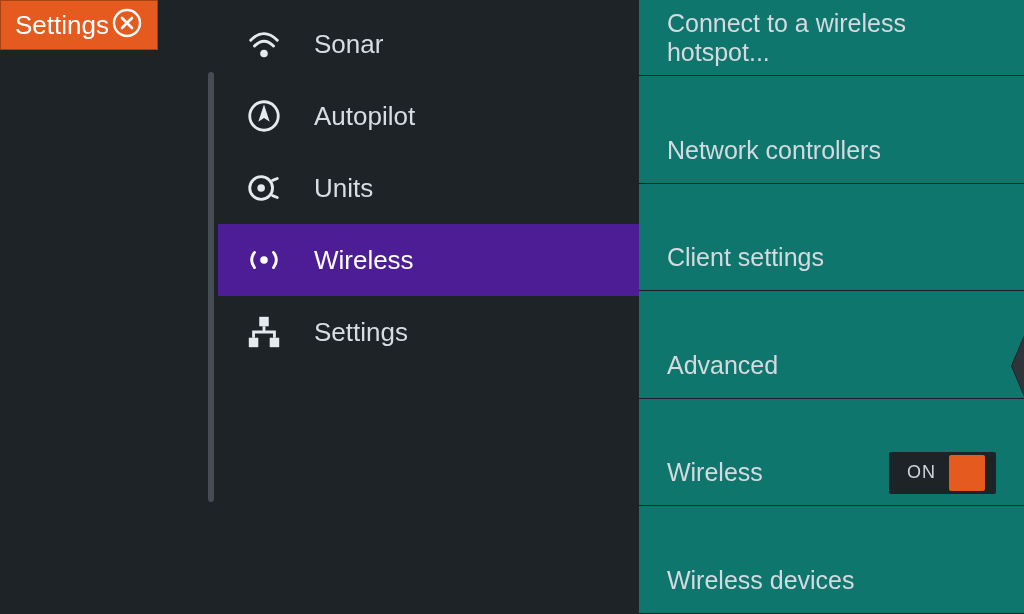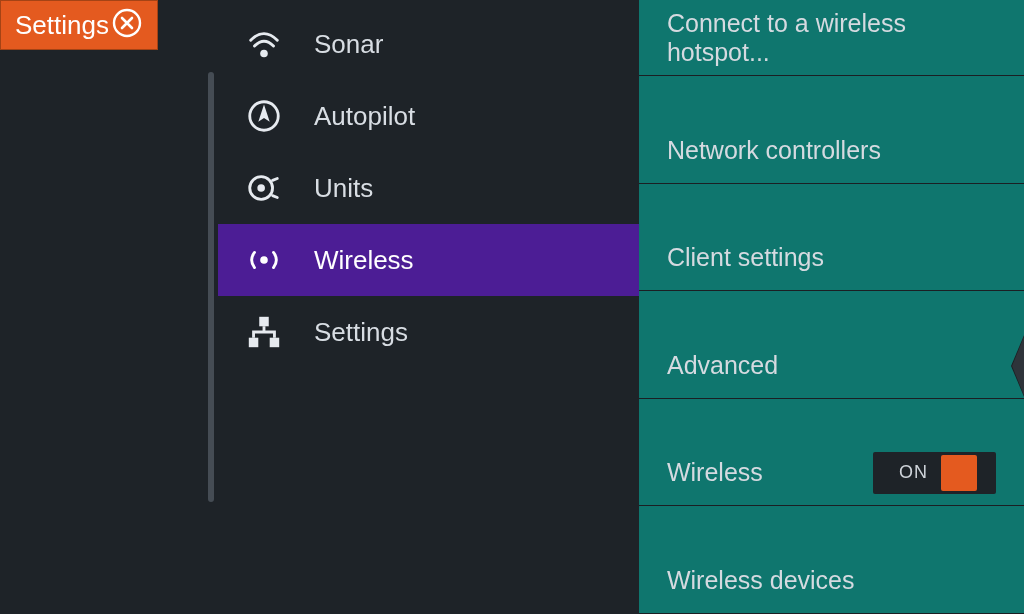--- a/index.html
+++ b/index.html
@@ -62,21 +62,21 @@
     cursor: pointer;
     position: relative;
   }
   .row.first { height: 76px; }
   .row .label { flex: 1; }
   .toggle {
     display: flex; align-items: center;
     height: 42px;
     background: #1e2328;
     border-radius: 2px;
-    padding: 16px;
+    padding: 8px;
   }
   .toggle .txt { color: #cfd4da; font-size: 18px; padding: 0 10px; letter-spacing: 1px; }
   .toggle .knob { width: 36px; height: 36px; background: #e45a1f; border-radius: 2px; margin: 3px; }
   .arrow-notch {
     position: absolute;
     right: 0;
     top: 0;
     bottom: 0;
     width: 14px;
   }

